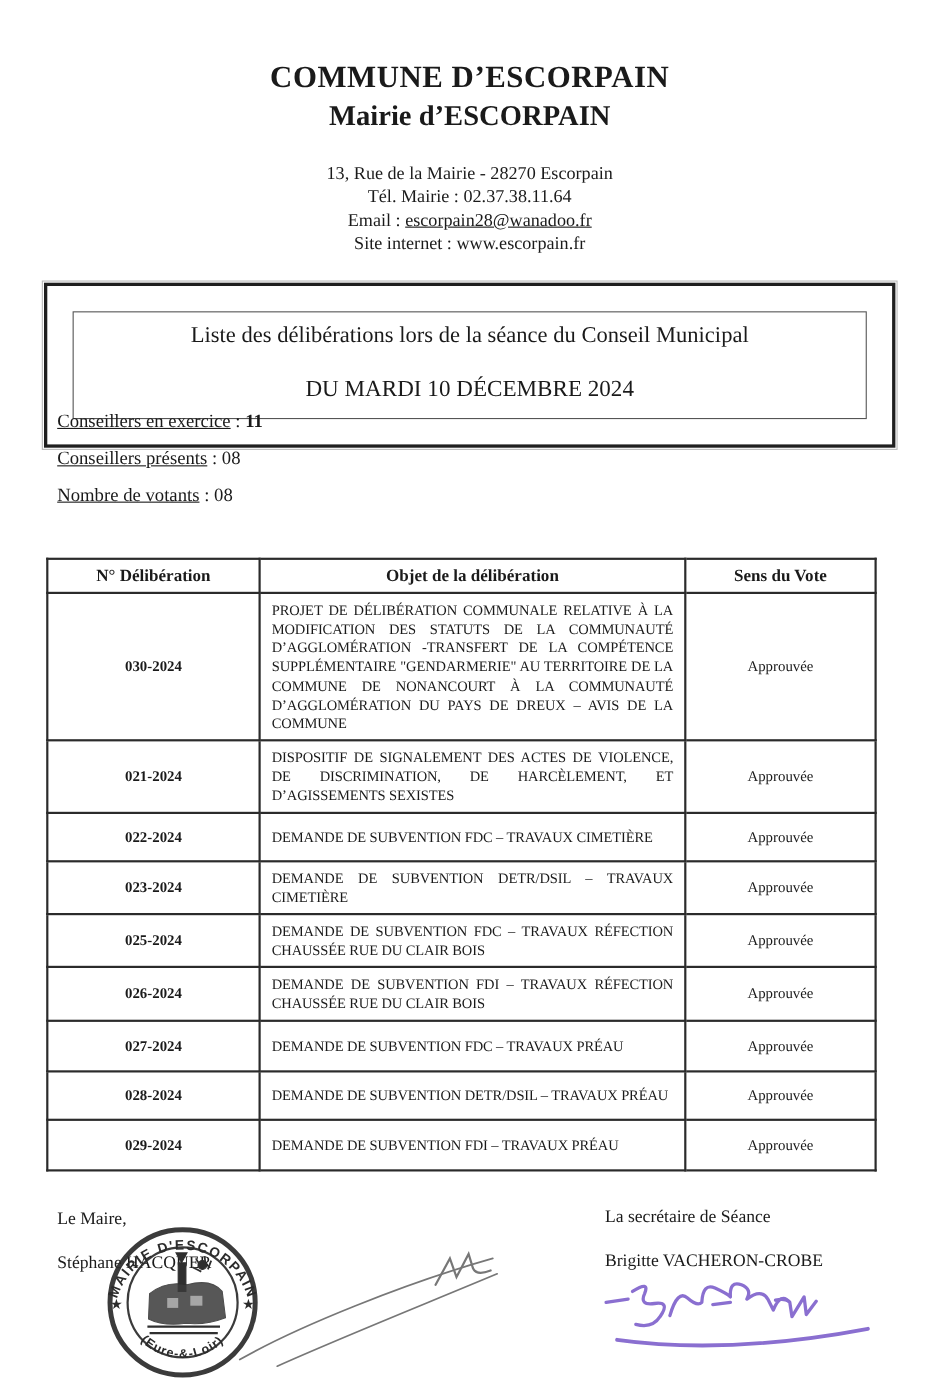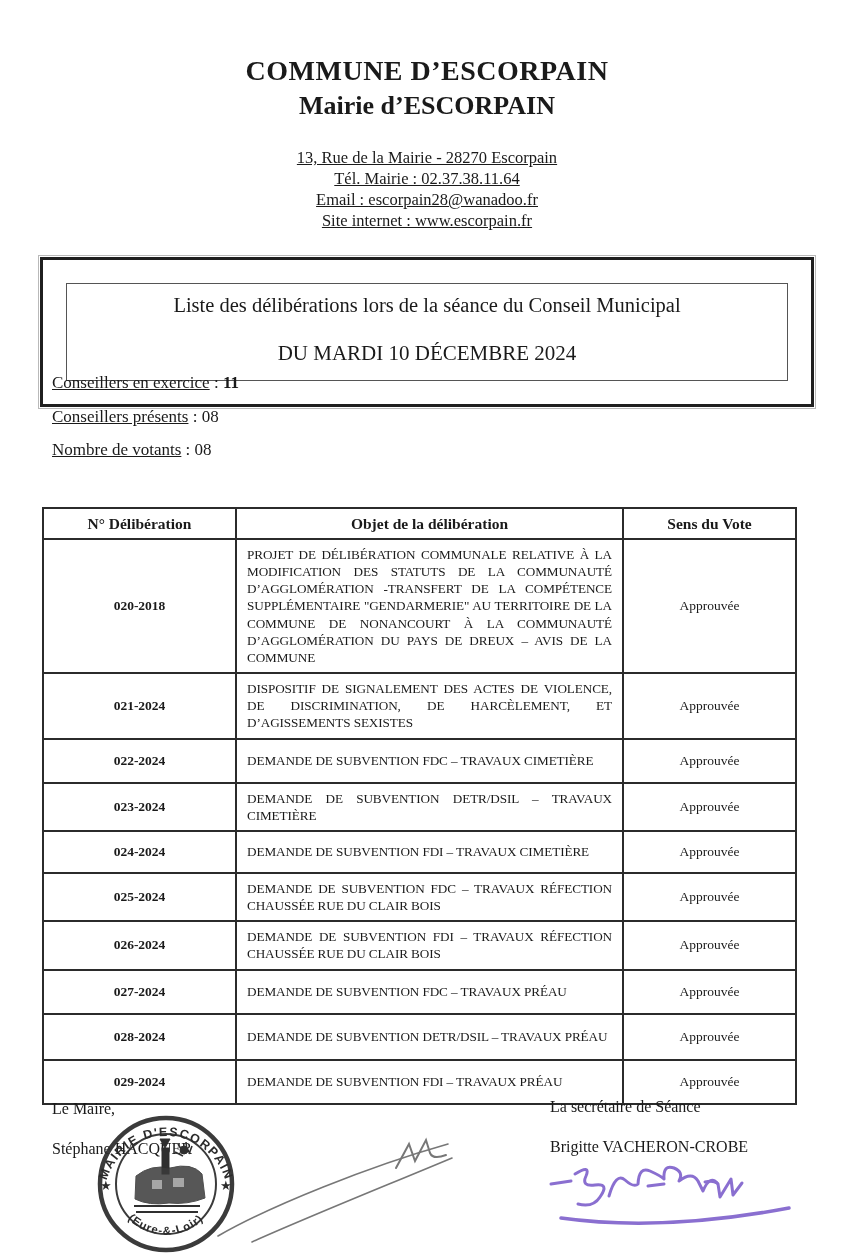--- a/index.html
+++ b/index.html
@@ -9,21 +9,21 @@
     position: relative;
     overflow: hidden;
     font-family: "Liberation Serif", serif;
     color: #1a1a1a;
   }
 
   
   .letterhead { position: absolute; top: 55px; left: 0; width: 100%; text-align: center; }
   .commune-title { font-size: 28px; font-weight: bold; letter-spacing: 0.5px; }
   .mairie-title  { font-size: 26px; font-weight: bold; margin-top: 4px; }
-  .contact { margin-top: 26px; font-size: 16.5px; line-height: 21px; text-decoration: underline; }
+  .contact { margin-top: 26px; font-size: 16.5px; line-height: 21px; }
   .contact .email-link { text-decoration: underline; }
 
   
   .title-box-outer {
     position: absolute; left: 38px; top: 255px; width: 778px;
     border: 1px solid #b9b9b9;
     padding: 1px;
     background: #fff;
   }
   .title-box-mid { border: 3px solid #1f1f1f; padding: 23px; }
@@ -115,42 +115,37 @@
     </colgroup>
   <thead>
     <tr>
       <th>N° Délibération</th>
       <th>Objet de la délibération</th>
       <th>Sens du Vote</th>
     </tr>
   </thead>
   <tbody>
       <tr>
-    <td class="cell-num">020-2018</td>
+    <td class="cell-num">030-2024</td>
     <td class="cell-obj">PROJET DE DÉLIBÉRATION COMMUNALE RELATIVE À LA MODIFICATION DES STATUTS DE LA COMMUNAUTÉ D’AGGLOMÉRATION -TRANSFERT DE LA COMPÉTENCE SUPPLÉMENTAIRE "GENDARMERIE" AU TERRITOIRE DE LA COMMUNE DE NONANCOURT À LA COMMUNAUTÉ D’AGGLOMÉRATION DU PAYS DE DREUX – AVIS DE LA COMMUNE</td>
     <td class="cell-vote">Approuvée</td>
   </tr>
       <tr>
     <td class="cell-num">021-2024</td>
     <td class="cell-obj">DISPOSITIF DE SIGNALEMENT DES ACTES DE VIOLENCE, DE DISCRIMINATION, DE HARCÈLEMENT, ET D’AGISSEMENTS SEXISTES</td>
     <td class="cell-vote">Approuvée</td>
   </tr>
       <tr>
     <td class="cell-num">022-2024</td>
     <td class="cell-obj">DEMANDE DE SUBVENTION FDC – TRAVAUX CIMETIÈRE</td>
     <td class="cell-vote">Approuvée</td>
   </tr>
       <tr>
     <td class="cell-num">023-2024</td>
     <td class="cell-obj">DEMANDE DE SUBVENTION DETR/DSIL – TRAVAUX CIMETIÈRE</td>
-    <td class="cell-vote">Approuvée</td>
-  </tr>
-      <tr>
-    <td class="cell-num">024-2024</td>
-    <td class="cell-obj">DEMANDE DE SUBVENTION FDI – TRAVAUX CIMETIÈRE</td>
     <td class="cell-vote">Approuvée</td>
   </tr>
       <tr>
     <td class="cell-num">025-2024</td>
     <td class="cell-obj">DEMANDE DE SUBVENTION FDC – TRAVAUX RÉFECTION CHAUSSÉE RUE DU CLAIR BOIS</td>
     <td class="cell-vote">Approuvée</td>
   </tr>
       <tr>
     <td class="cell-num">026-2024</td>
     <td class="cell-obj">DEMANDE DE SUBVENTION FDI – TRAVAUX RÉFECTION CHAUSSÉE RUE DU CLAIR BOIS</td>

